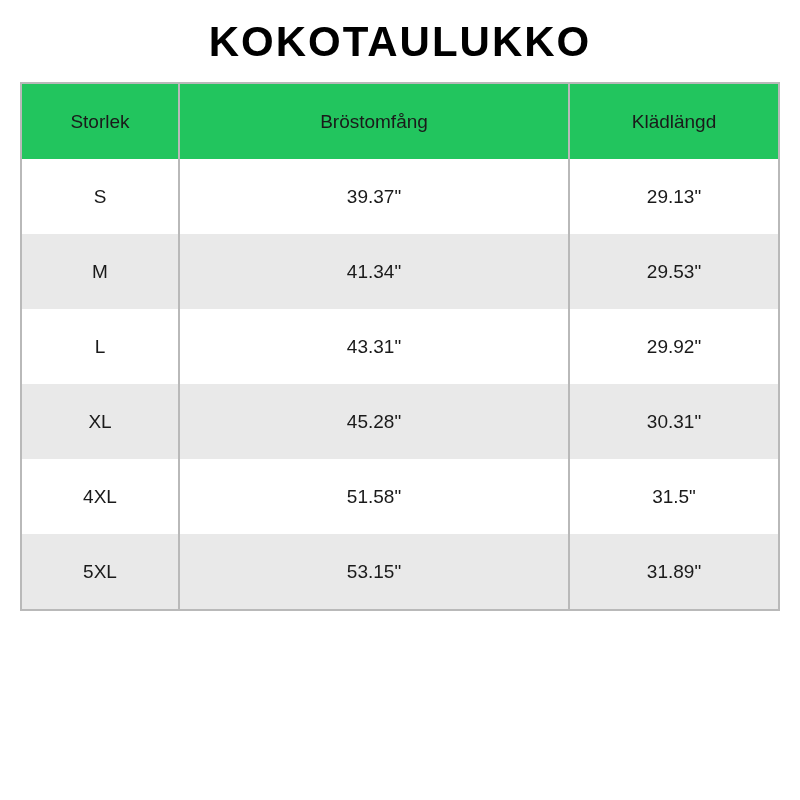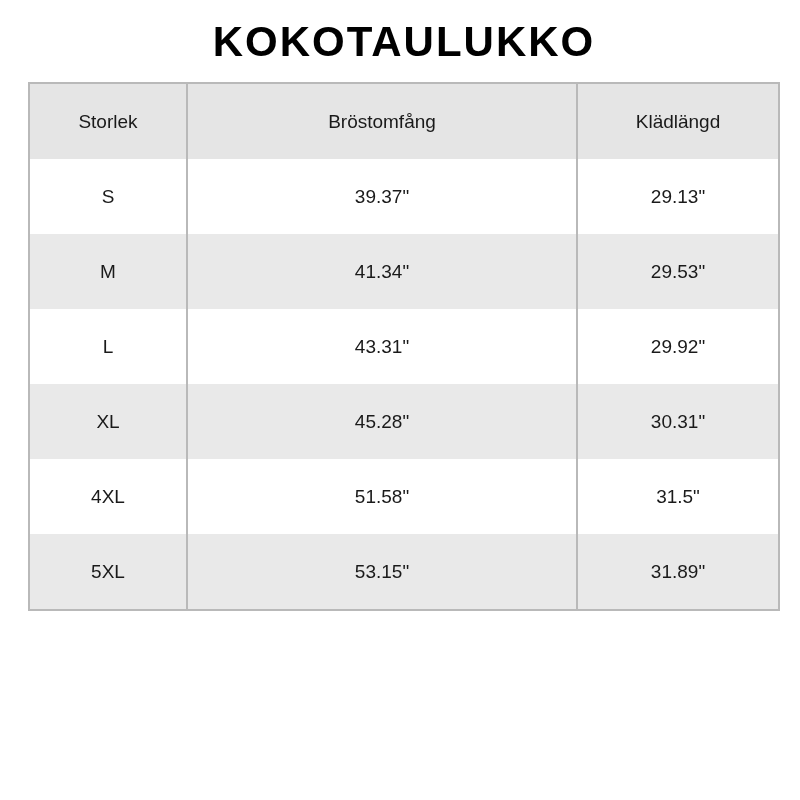--- a/index.html
+++ b/index.html
@@ -12,21 +12,20 @@
     background: #ffffff;
     font-family: "Liberation Sans", sans-serif;
     color: #111111;
     overflow: hidden;
   }
   .page {
     width: 800px;
     height: 800px;
     position: relative;
     box-sizing: border-box;
-    padding-left: 8px;
   }
   .title {
     text-align: center;
     font-size: 42px;
     font-weight: bold;
     letter-spacing: 2px;
     padding-top: 18px;
     padding-bottom: 16px;
     color: #000000;
   }
@@ -52,21 +51,21 @@
     padding: 0 6px;
     box-sizing: border-box;
   }
   table.size-table th:last-child,
   table.size-table td:last-child {
     border-right: none;
   }
   thead th {
     font-weight: bold;
     font-size: 19px;
-    background: #e5e5e5;
+    background: #22c55e;
     height: 78px;
   }
   thead th.col-size {
     width: 157px;
   }
   thead th.col-chest {
     width: 390px;
   }
   tbody tr.row-odd td {
     background: #ffffff;

